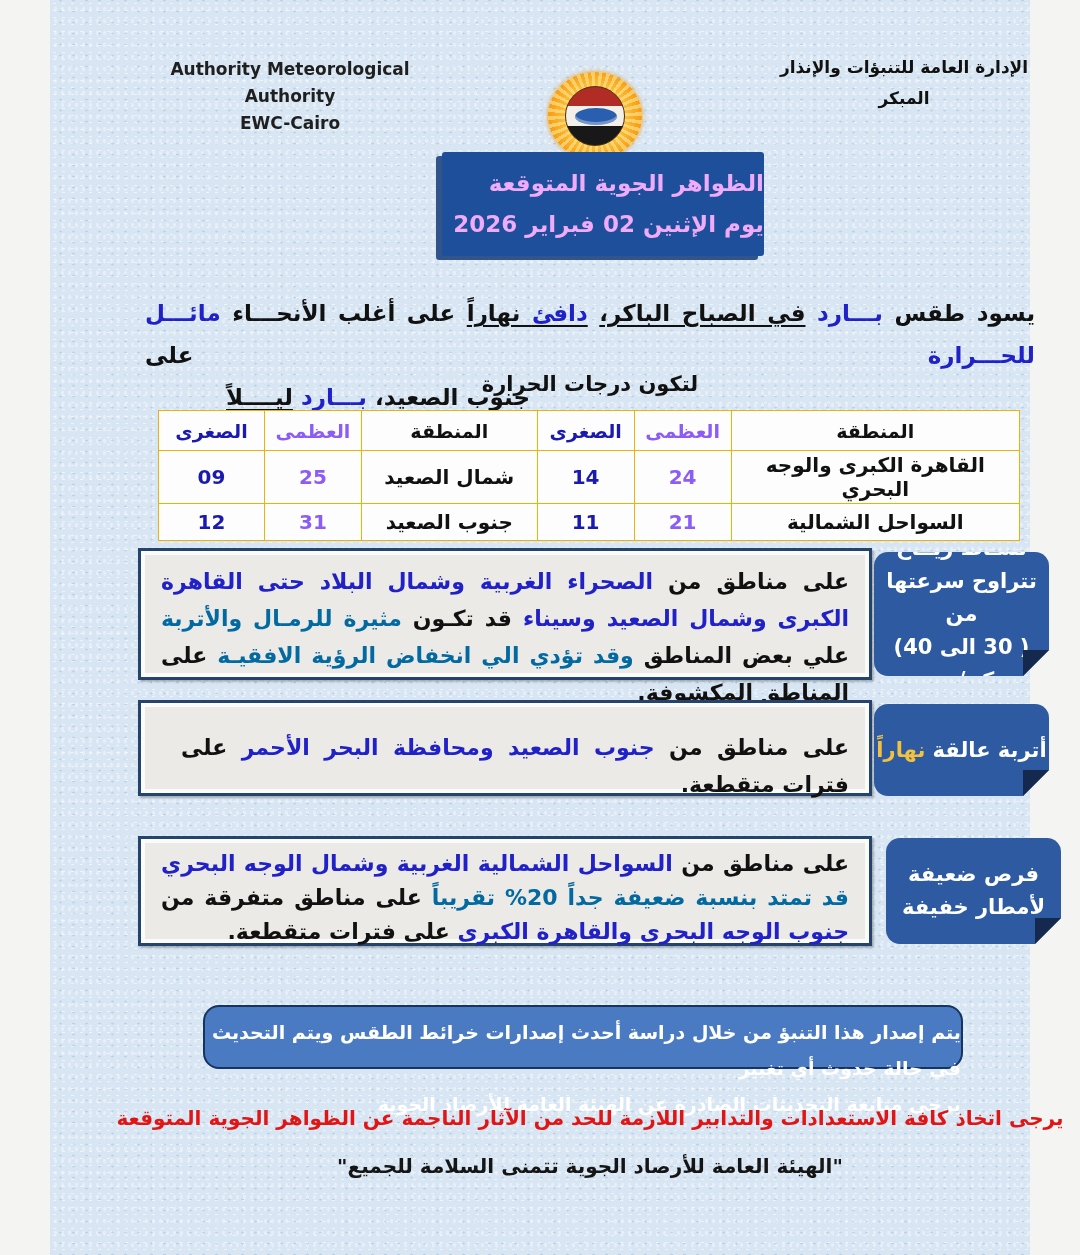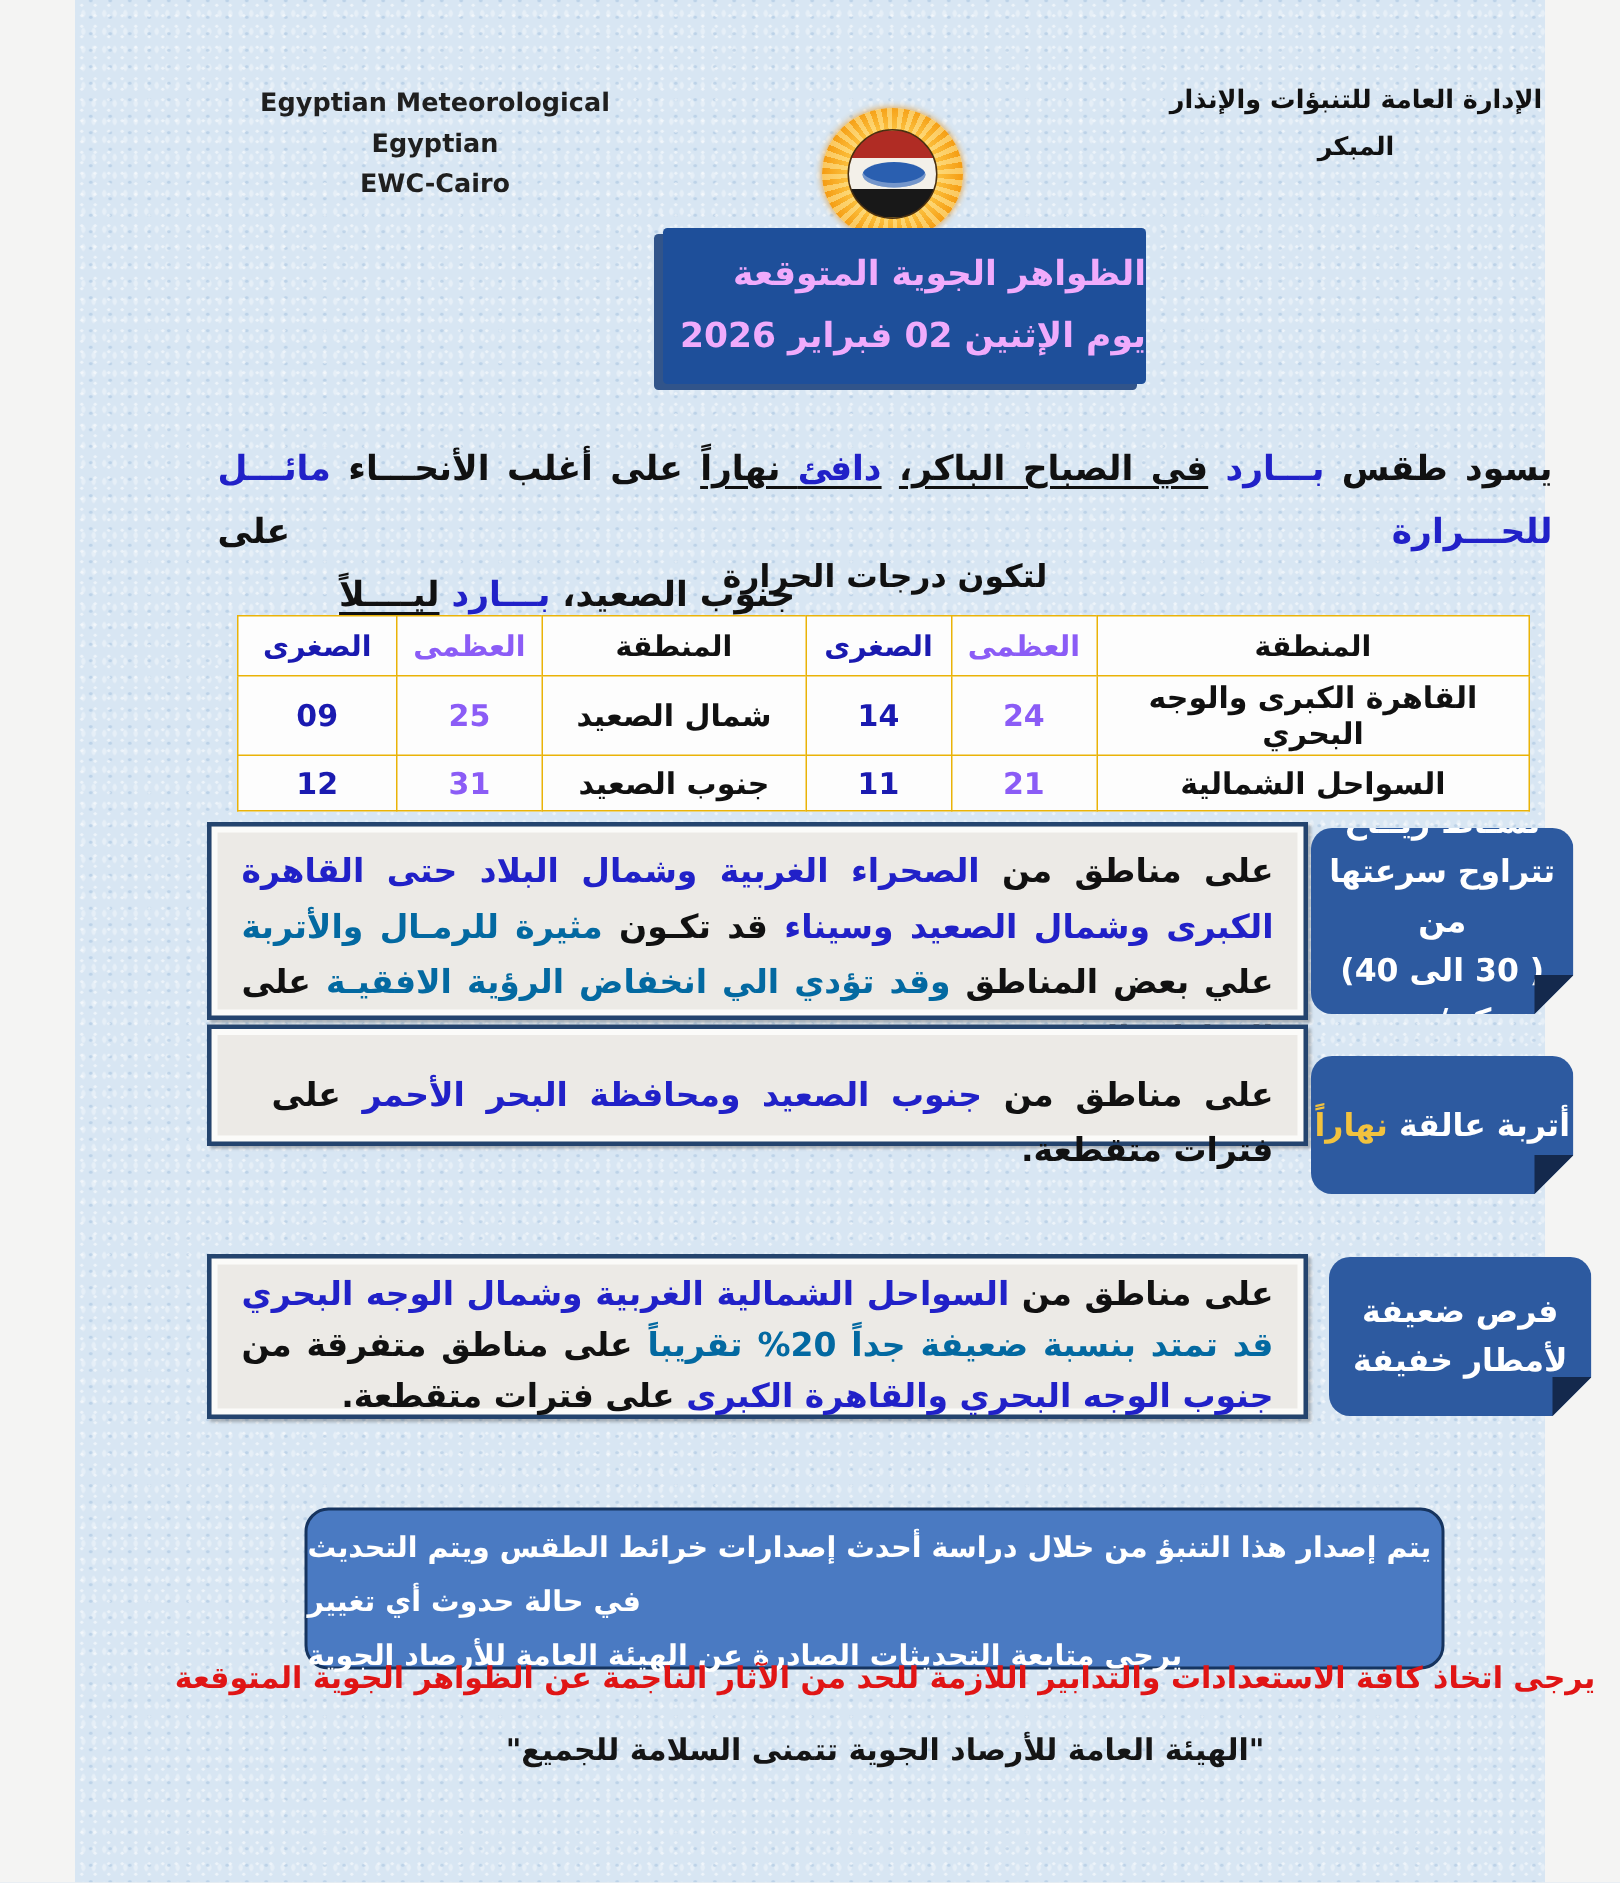--- a/index.html
+++ b/index.html
@@ -61,37 +61,37 @@
     border:3px solid #24446e; box-shadow:inset 0 0 0 4px #fbfbf9, 2px 2px 2px rgba(60,60,60,.35);
     padding:12px 20px; direction:rtl; text-align:justify;
     font-weight:bold; font-size:22px; line-height:37px; color:#111; }
   .side-label { position:absolute; left:824px; width:175px; background:#2d5aa0;
     border-radius:14px; color:#fff; font-weight:bold; font-size:21px; line-height:33px;
     direction:rtl; display:flex; flex-direction:column; justify-content:center;
     text-align:center; clip-path:polygon(0 0,100% 0,100% calc(100% - 26px),calc(100% - 26px) 100%,0 100%); }
   .side-label .fold { position:absolute; right:0; bottom:0; width:26px; height:26px; background:#14294d; }
   .yellow { color:#f2c23e; }
   
-  .note-box { position:absolute; left:153px; top:1005px; width:760px; height:108px;
+  .note-box { position:absolute; left:153px; top:1005px; width:760px; height:64px;
     background:#4a7ac2; border:2px solid #16345f; border-radius:16px;
-    color:#fff; font-weight:bold; font-size:19px; line-height:36px; text-align:left;
+    color:#fff; font-weight:bold; font-size:19px; line-height:36px; text-align:right;
     direction:rtl; padding-top:7px; }
   .precaution { position:absolute; left:0; top:1106px; width:1080px; text-align:center;
     direction:rtl; font-weight:bold; font-size:20px; color:#e01515; }
   .closing { position:absolute; left:0; top:1154px; width:1080px; text-align:center;
     direction:rtl; font-weight:bold; font-size:20px; color:#151515; }
 </style>
 </head>
 <body>
 
 <div class="page">
   <div class="canvas">
 
     <div class="org-en">
-      <div>Egyptian Meteorological Egyptian</div>
+      <div>Authority Meteorological Authority</div>
       <div>EWC-Cairo</div>
     </div>
 
     <div class="logo">
       <div class="sun"></div>
       <div class="inner">
         <div class="cloud"></div>
       </div>
     </div>
 
@@ -149,21 +149,21 @@
       </table>
 
     <div class="cbox" style="top:548px; height:132px;"><span class="k">على مناطق من </span><span class="b">الصحراء الغربية وشمال البلاد حتى القاهرة الكبرى وشمال الصعيد وسيناء </span><span class="k">قد تكـون </span><span class="r">مثيرة للرمـال والأتربة </span><span class="k">علي بعض المناطق </span><span class="r">وقد تؤدي الي انخفاض الرؤية الافقيـة </span><span class="k">على المناطق المكشوفة.</span></div>
     <div class="side-label" style="top:552px; height:124px;">
       <div>نشـاط ريــاح</div>
       <div>تتراوح سرعتها من</div>
       <div>( 30 الى 40) كم/س</div>
       <div class="fold"></div>
     </div>
 
-    <div class="cbox" style="top:683px; height:81px; padding-top:26px;padding-left:40px;"><span class="k">على مناطق من </span><span class="b">جنوب الصعيد ومحافظة البحر الأحمر </span><span class="k">على فترات متقطعة.</span></div>
+    <div class="cbox" style="top:700px; height:96px; padding-top:26px;padding-left:40px;"><span class="k">على مناطق من </span><span class="b">جنوب الصعيد ومحافظة البحر الأحمر </span><span class="k">على فترات متقطعة.</span></div>
     <div class="side-label" style="top:704px; height:92px;">
       <div><span>أتربة عالقة</span><span class="yellow"> نهاراً</span></div>
       <div class="fold"></div>
     </div>
 
     <div class="cbox" style="top:836px; height:110px; line-height:34px; padding-top:8px;"><span class="k">على مناطق من </span><span class="b">السواحل الشمالية الغربية وشمال الوجه البحري </span><span class="r">قد تمتد بنسبة ضعيفة جداً 20% تقريباً </span><span class="k">على مناطق متفرقة من </span><span class="b">جنوب الوجه البحري والقاهرة الكبرى </span><span class="k">على فترات متقطعة.</span></div>
     <div class="side-label" style="top:838px; height:106px;margin-left:12px;">
       <div>فرص ضعيفة</div>
       <div>لأمطار خفيفة</div>
       <div class="fold"></div>

